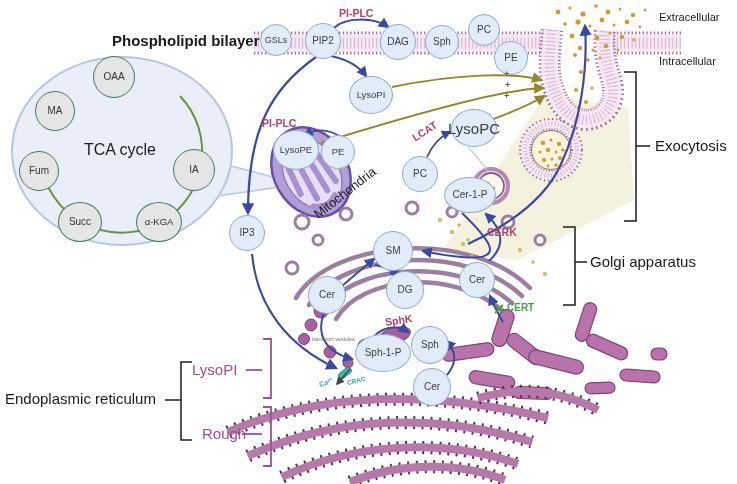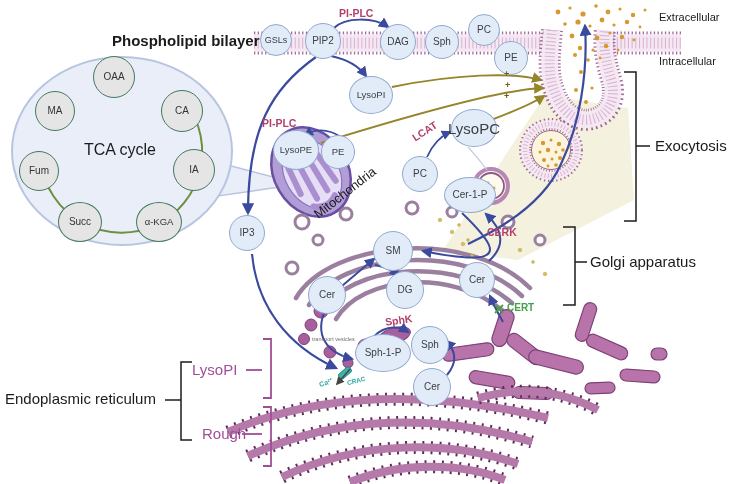--- a/index.html
+++ b/index.html
@@ -304,20 +304,19 @@
 
 <div class="nd" style="left:373px;top:231px;width:40px;height:40px">SM</div>
 <div class="nd" style="left:386px;top:271px;width:38px;height:38px">DG</div>
 <div class="nd" style="left:308px;top:276px;width:38px;height:38px">Cer</div>
 <div class="nd" style="left:459px;top:262px;width:36px;height:36px">Cer</div>
 <div class="nd" style="left:355px;top:334px;width:56px;height:38px">Sph-1-P</div>
 <div class="nd" style="left:411px;top:326px;width:38px;height:38px">Sph</div>
 <div class="nd" style="left:413px;top:368px;width:38px;height:38px">Cer</div>
 
 <div class="nd g" style="left:93px;top:56px;width:42px;height:42px">OAA</div>
-<div class="nd g" style="left:161px;top:90px;width:42px;height:42px">CA</div>
 <div class="nd g" style="left:173px;top:149px;width:42px;height:42px">IA</div>
 <div class="nd g" style="left:136px;top:202px;width:46px;height:40px;font-size:9.5px">α-KGA</div>
 <div class="nd g" style="left:58px;top:202px;width:44px;height:40px">Succ</div>
 <div class="nd g" style="left:19px;top:151px;width:40px;height:40px">Fum</div>
 <div class="nd g" style="left:35px;top:91px;width:40px;height:40px">MA</div>
 
 </div>
 
 </body></html>

